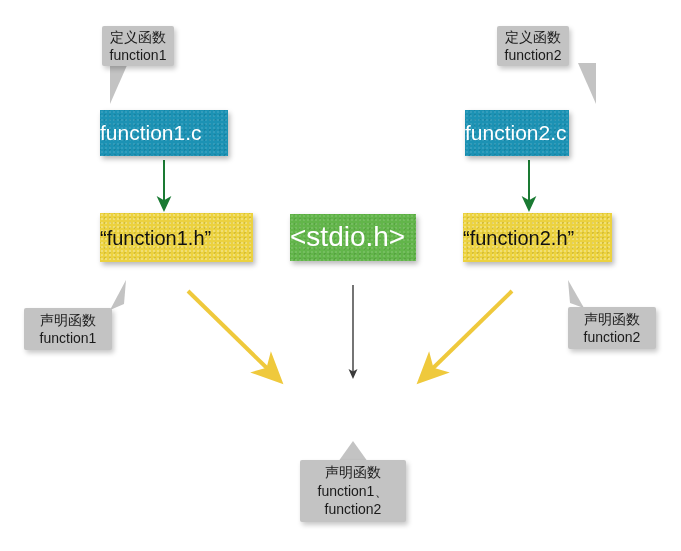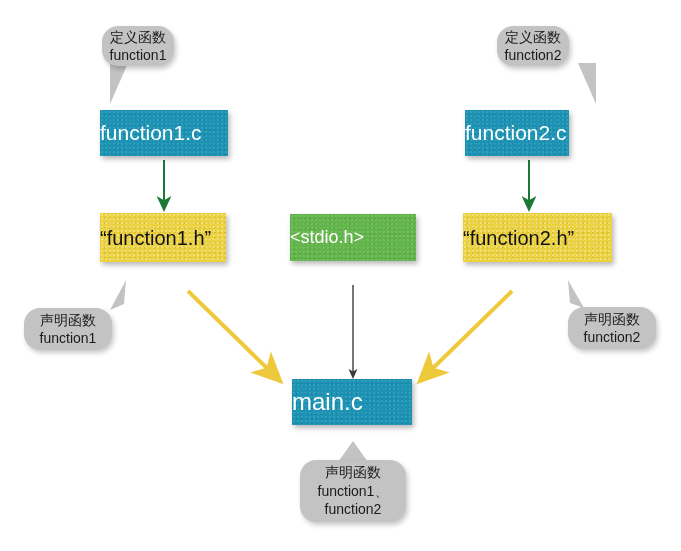--- a/index.html
+++ b/index.html
@@ -35,21 +35,21 @@
     font-size: 21px;
     background-image:
       radial-gradient(rgba(255,255,255,0.10) 1px, transparent 1px),
       radial-gradient(rgba(0,0,0,0.10) 1px, transparent 1px);
     background-size: 4px 4px, 5px 5px;
     background-position: 0 0, 2px 2px;
   }
   .node-green {
     background-color: #62b54a;
     color: #ffffff;
-    font-size: 18px;
+    font-size: 28px;
     background-image:
       radial-gradient(rgba(255,255,255,0.12) 1px, transparent 1px),
       radial-gradient(rgba(0,0,0,0.10) 1px, transparent 1px);
     background-size: 4px 4px, 5px 5px;
     background-position: 0 0, 2px 2px;
   }
   .node-yellow {
     background-color: #ecd23f;
     color: #111111;
     font-size: 20px;
@@ -57,21 +57,21 @@
       radial-gradient(rgba(255,255,255,0.28) 1px, transparent 1px),
       radial-gradient(rgba(0,0,0,0.10) 1px, transparent 1px);
     background-size: 4px 4px, 5px 5px;
     background-position: 0 0, 2px 2px;
   }
   
   .callout {
     position: absolute;
     box-sizing: border-box;
     background: #c3c3c3;
-    border-radius: 16px;
+    border-radius: 2px;
     color: #1a1a1a;
     font-size: 14px;
     line-height: 1.32;
     text-align: center;
     display: flex;
     flex-direction: column;
     align-items: center;
     justify-content: center;
     padding: 4px 10px;
     box-shadow: 2px 3px 5px rgba(0,0,0,0.22);
@@ -154,29 +154,26 @@
   </div>
 
   <div class="node node-teal" style="left:100px; top:110px; width:128px; height:46px;">
     <span>function1.c</span>
   </div>
 
   <div class="node node-teal" style="left:465px; top:110px; width:104px; height:46px;">
     <span>function2.c</span>
   </div>
 
-  <div class="node node-yellow" style="left:100px; top:213px; width:126px; height:49px;">
+  <div class="node node-yellow" style="left:100px; top:213px; width:153px; height:49px;">
     <span>“function1.h”</span>
   </div>
 
   <div class="node node-green" style="left:290px; top:214px; width:126px; height:47px;">
     <span>&lt;stdio.h&gt;</span>
   </div>
 
   <div class="node node-yellow" style="left:463px; top:213px; width:149px; height:49px;">
     <span>“function2.h”</span>
   </div>
 
-  <div class="node node-teal" style="left:292px; top:379px; width:120px; height:46px; font-size:24px;">
-    <span>main.c</span>
-  </div>
 
 </div>
 
 </body></html>

